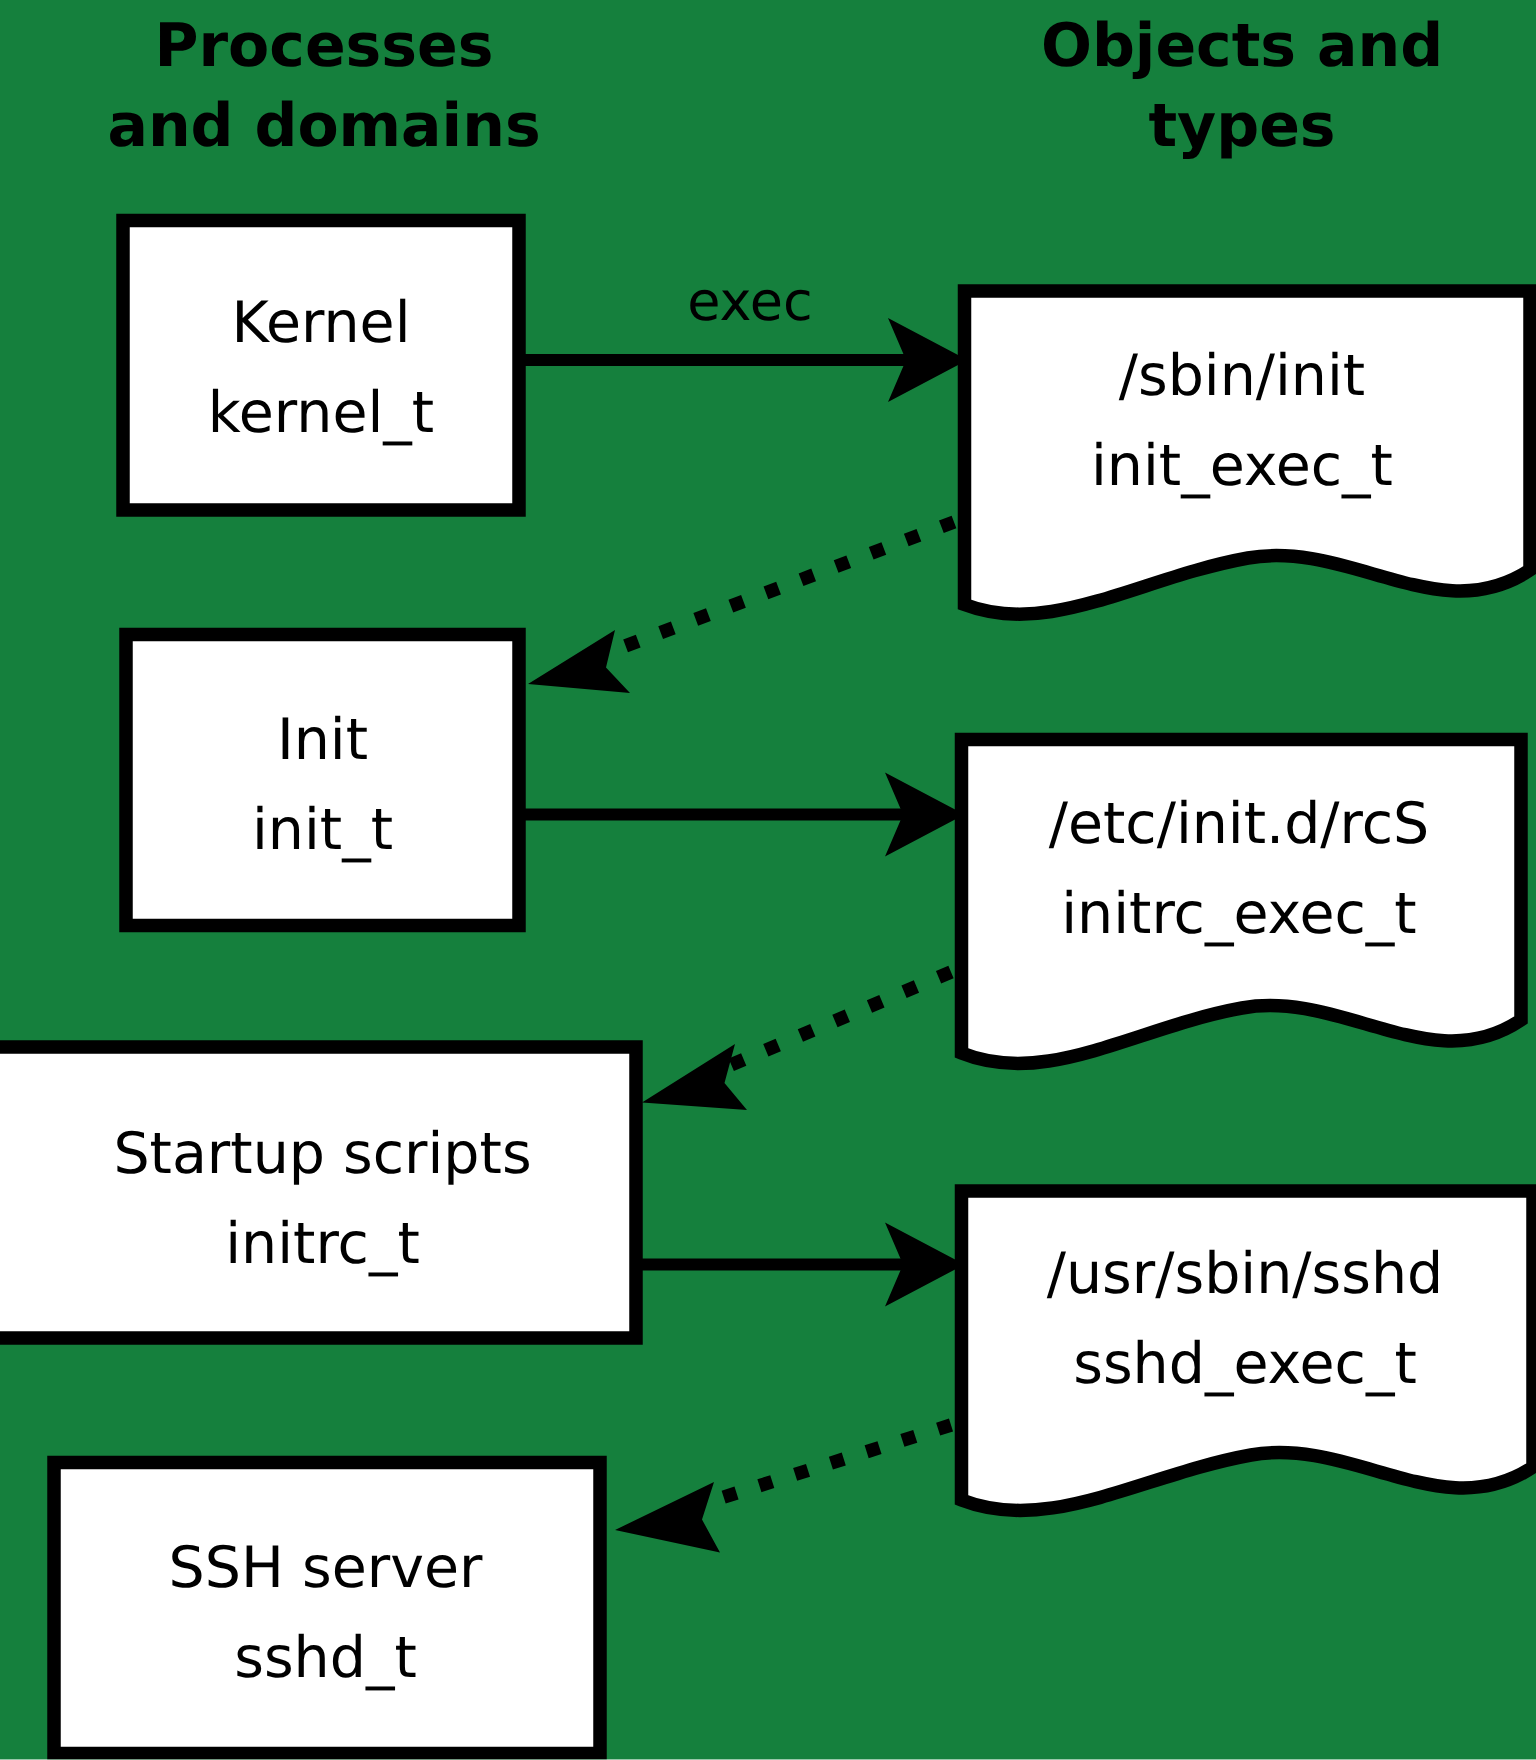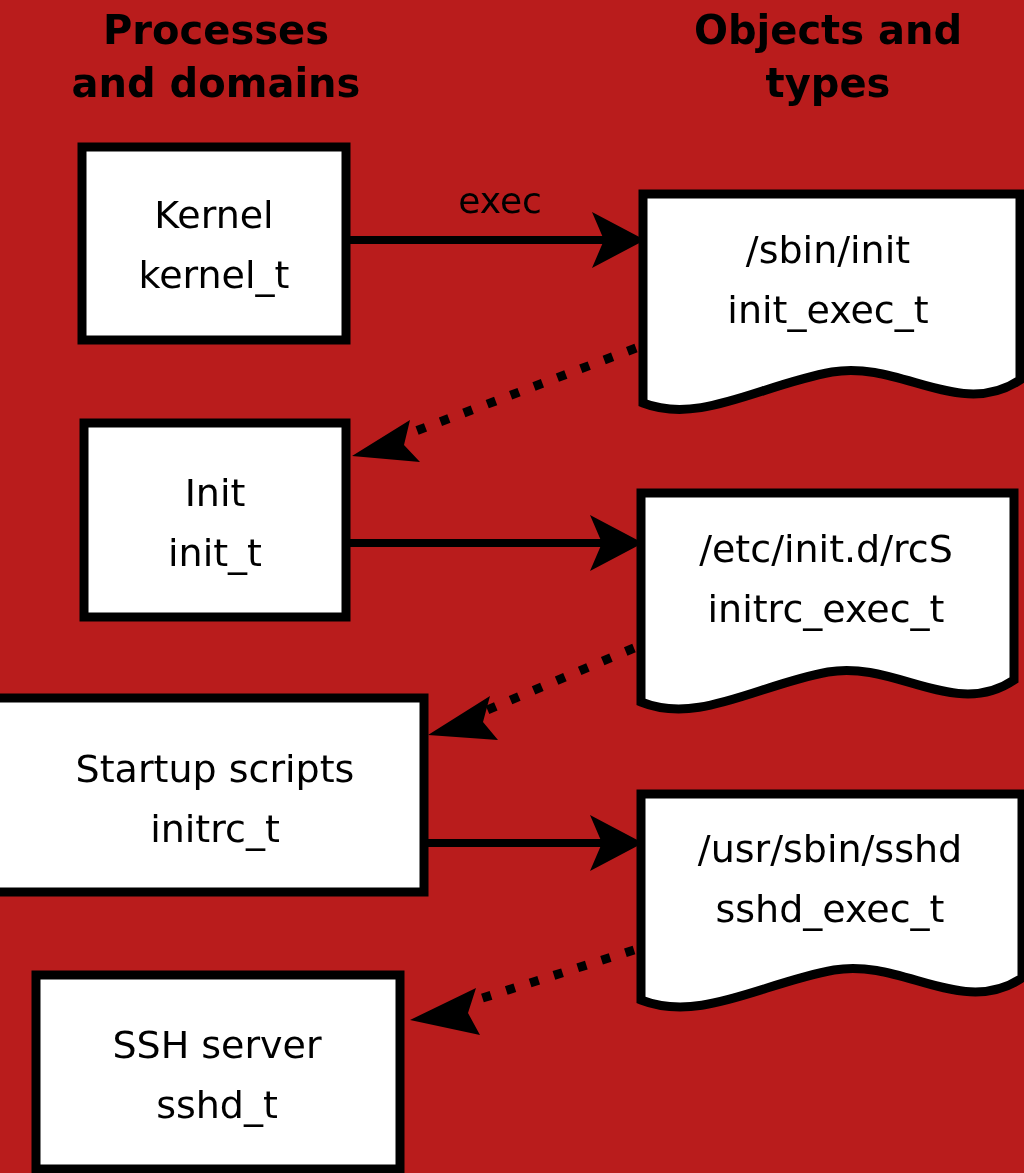--- a/index.html
+++ b/index.html
@@ -10,21 +10,21 @@
   body {
     width: 1024px;
     height: 1173px;
     font-family: "DejaVu Sans", sans-serif;
     overflow: hidden;
   }
   #diagram-root {
     position: relative;
     width: 1024px;
     height: 1173px;
-    background: #b91c1c;
+    background: #15803d;
   }
   svg#diagram-svg {
     position: absolute;
     top: 0;
     left: 0;
     width: 1024px;
     height: 1173px;
     display: block;
   }
   .column-heading {

